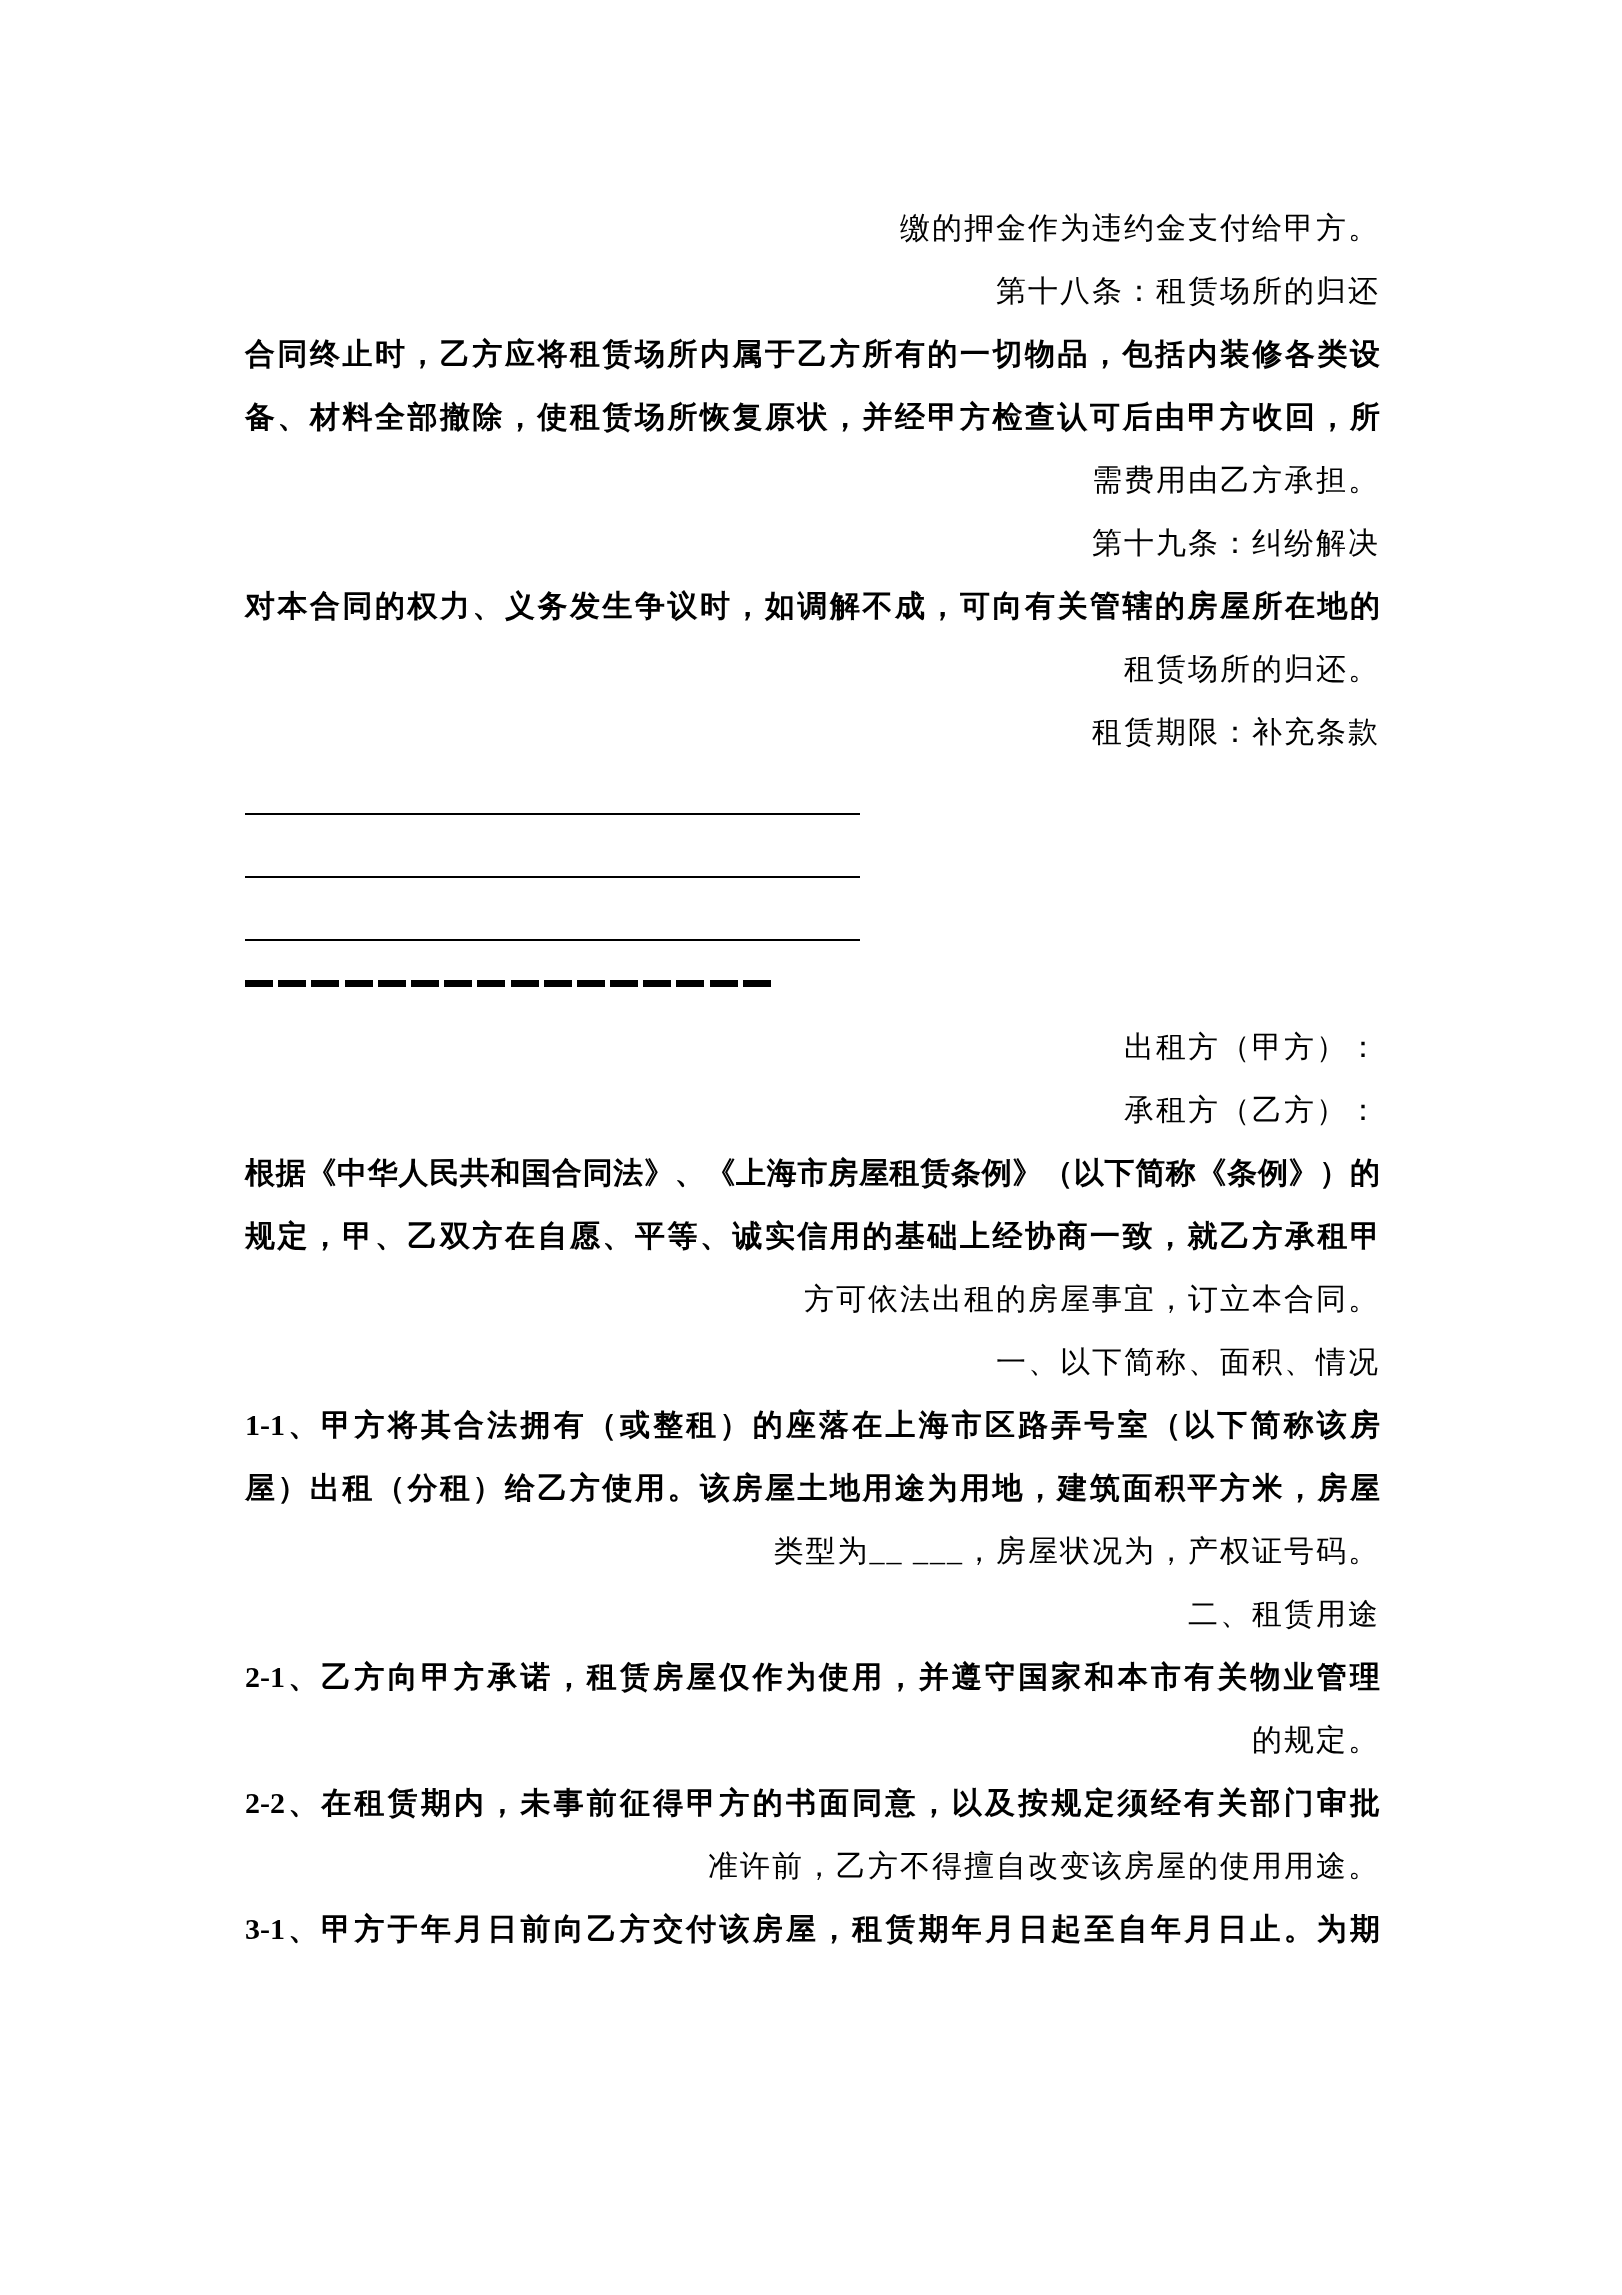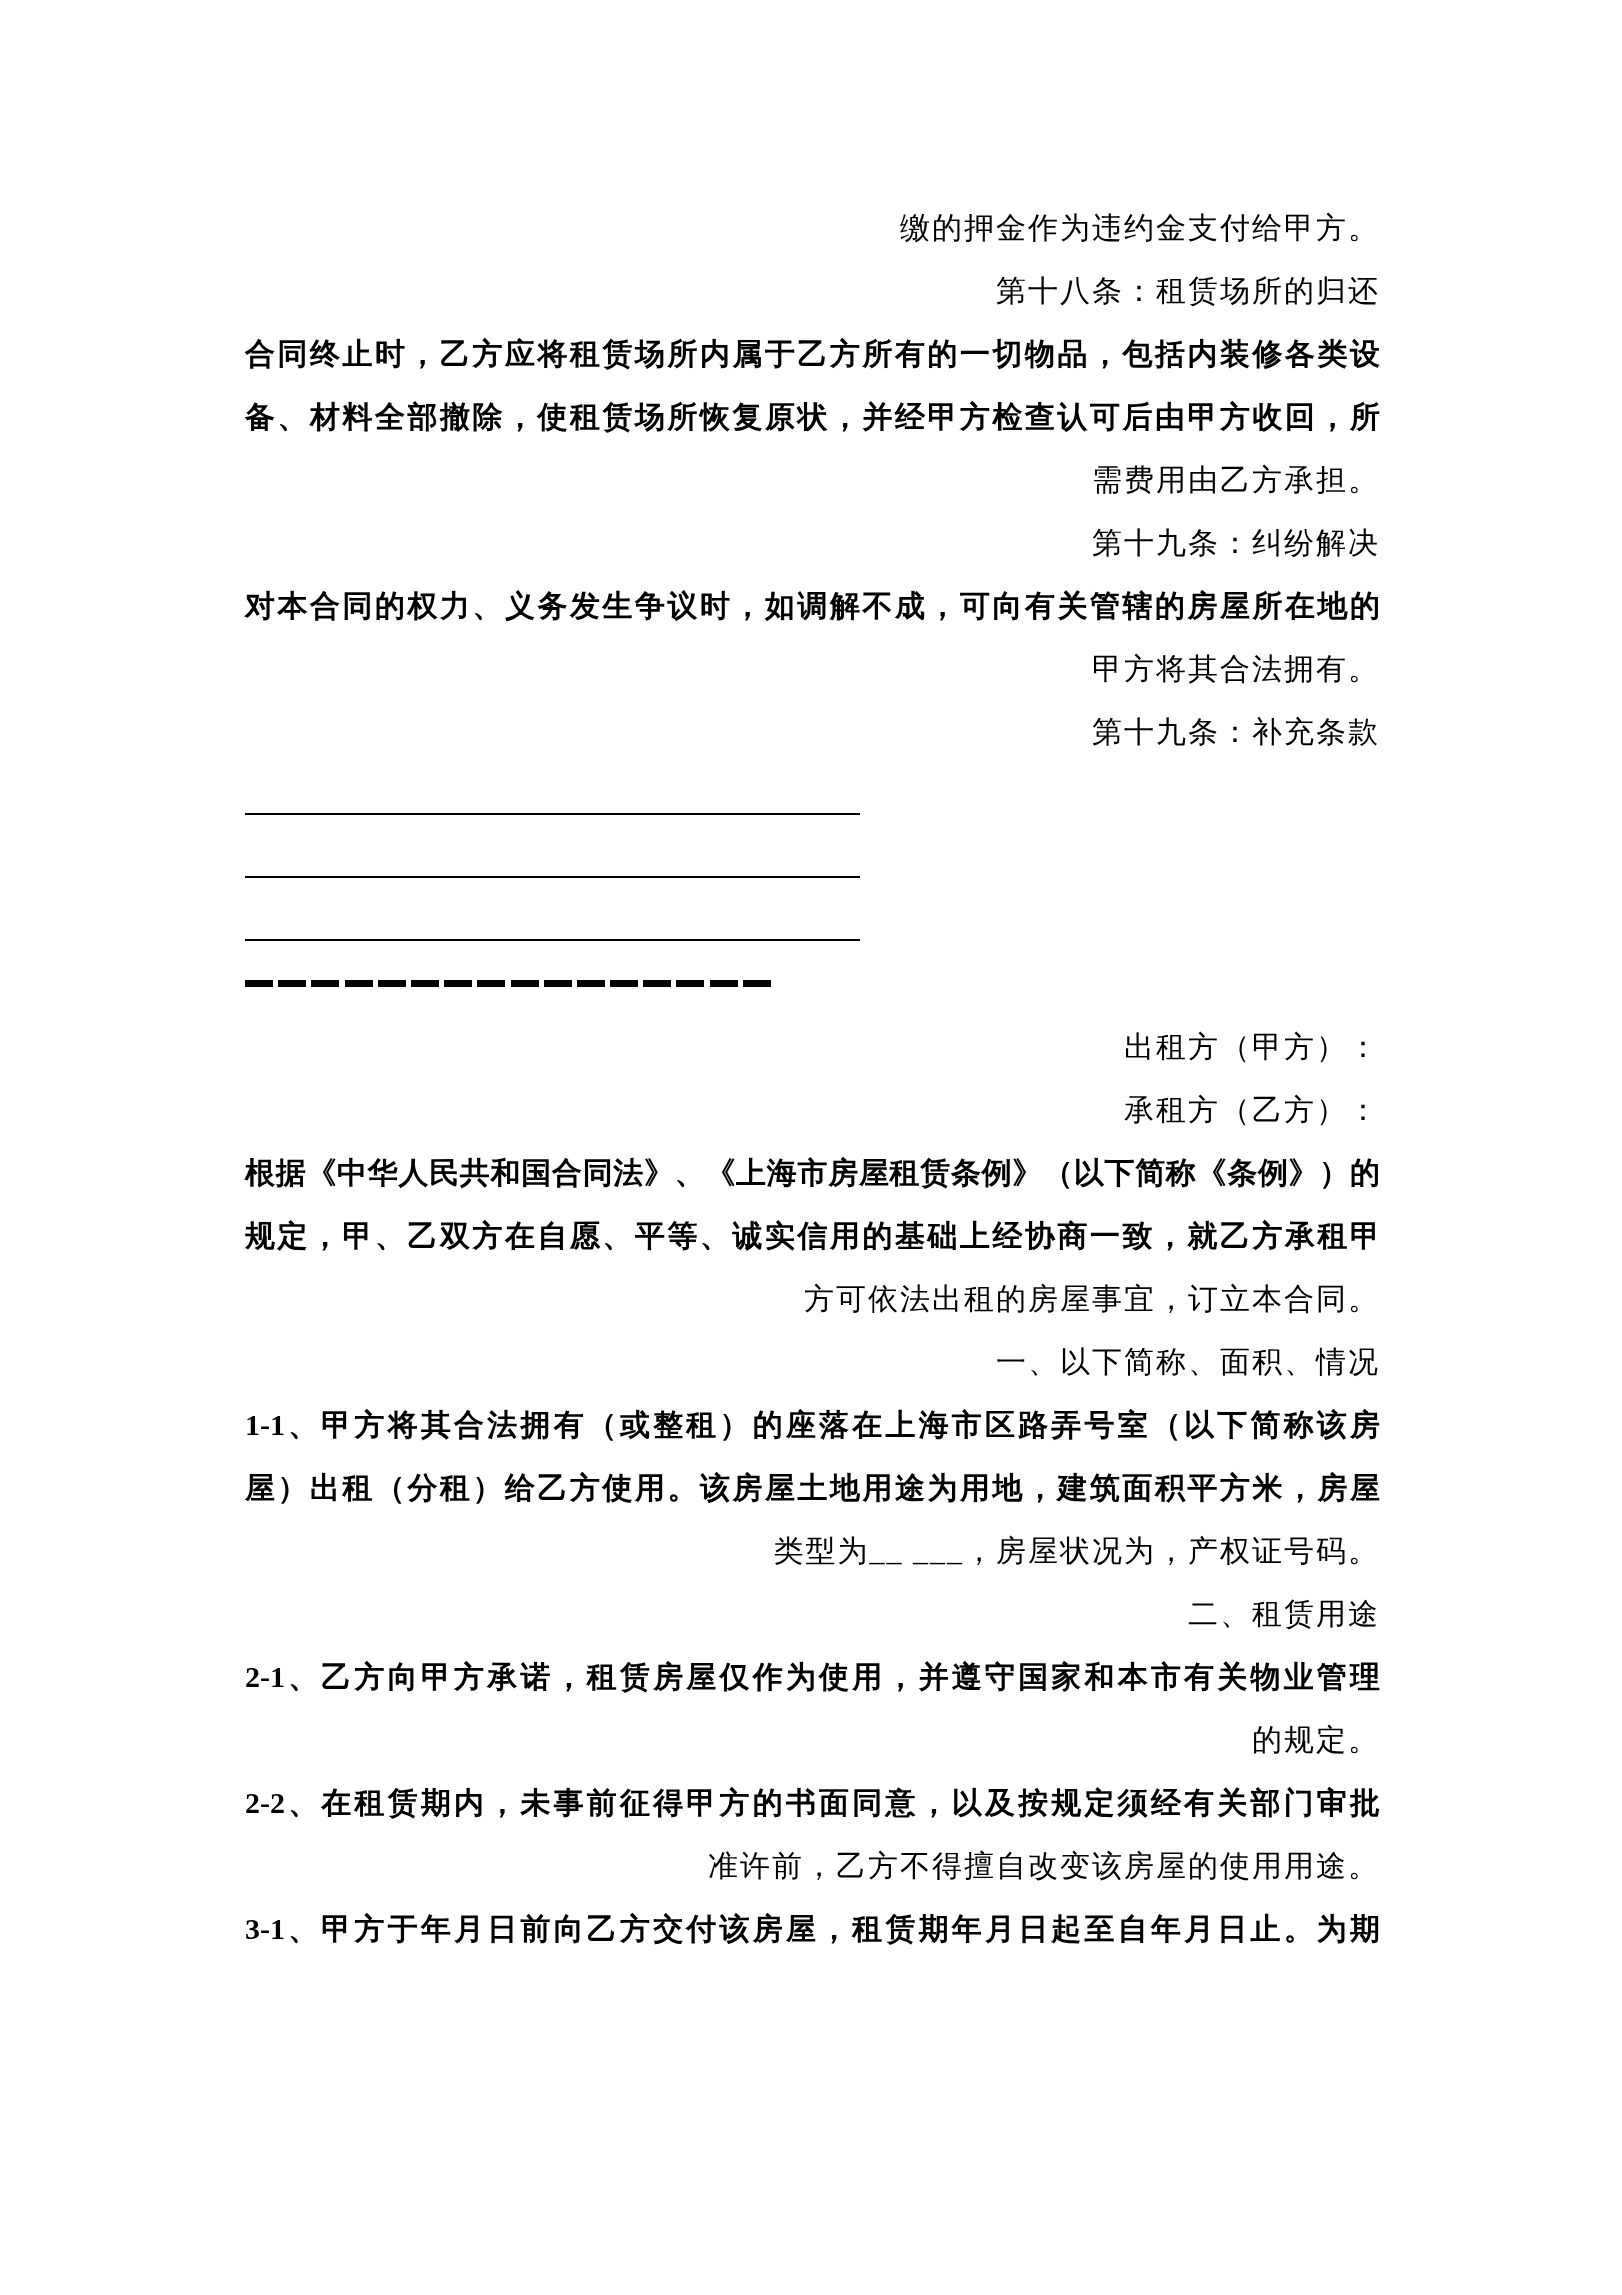--- a/index.html
+++ b/index.html
@@ -66,22 +66,22 @@
 
 <div class="page">
   <div class="content" id="doc-content">
       <div class="line left">缴的押金作为违约金支付给甲方。</div>
       <div class="line left">第十八条：租赁场所的归还</div>
       <div class="line full">合同终止时，乙方应将租赁场所内属于乙方所有的一切物品，包括内装修各类设</div>
       <div class="line full">备、材料全部撤除，使租赁场所恢复原状，并经甲方检查认可后由甲方收回，所</div>
       <div class="line left">需费用由乙方承担。</div>
       <div class="line left">第十九条：纠纷解决</div>
       <div class="line full">对本合同的权力、义务发生争议时，如调解不成，可向有关管辖的房屋所在地的</div>
-      <div class="line left">甲方将其合法拥有。</div>
-      <div class="line left">第十九条：补充条款</div>
+      <div class="line left">租赁场所的归还。</div>
+      <div class="line left">租赁期限：补充条款</div>
       <div class="line rule">
         <div class="rule-bar"></div>
       </div>
       <div class="line rule">
         <div class="rule-bar"></div>
       </div>
       <div class="line rule">
         <div class="rule-bar"></div>
       </div>
       <div class="line dashes">

